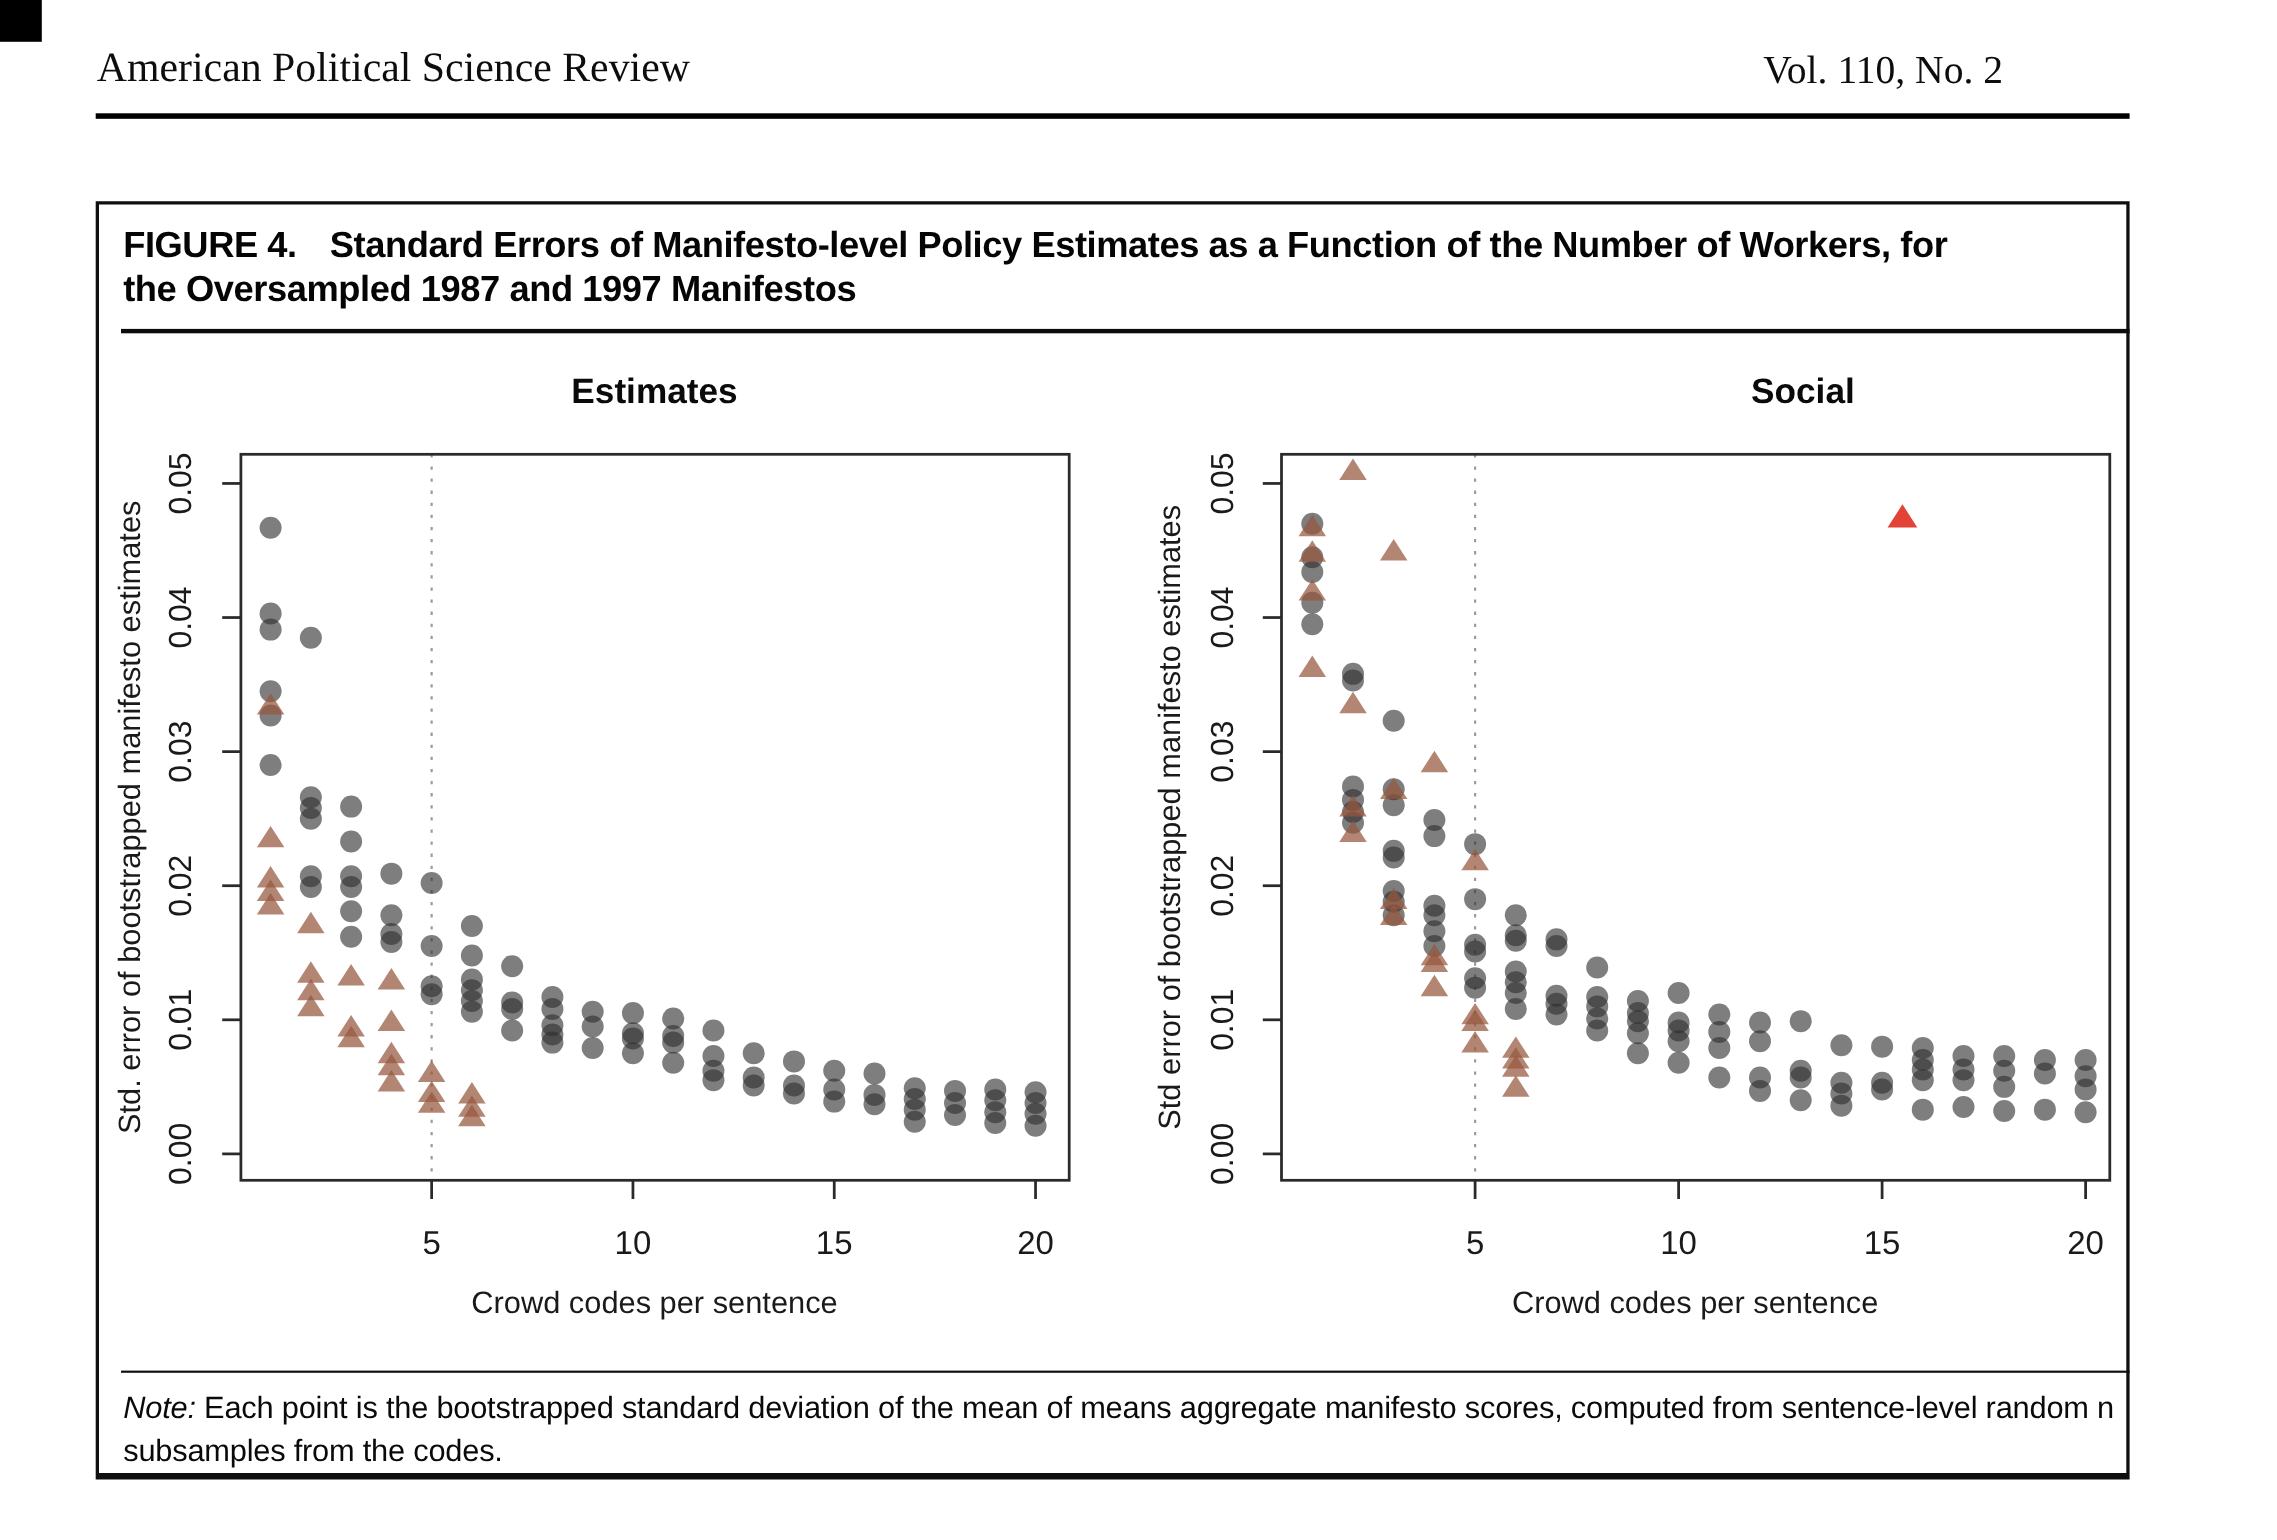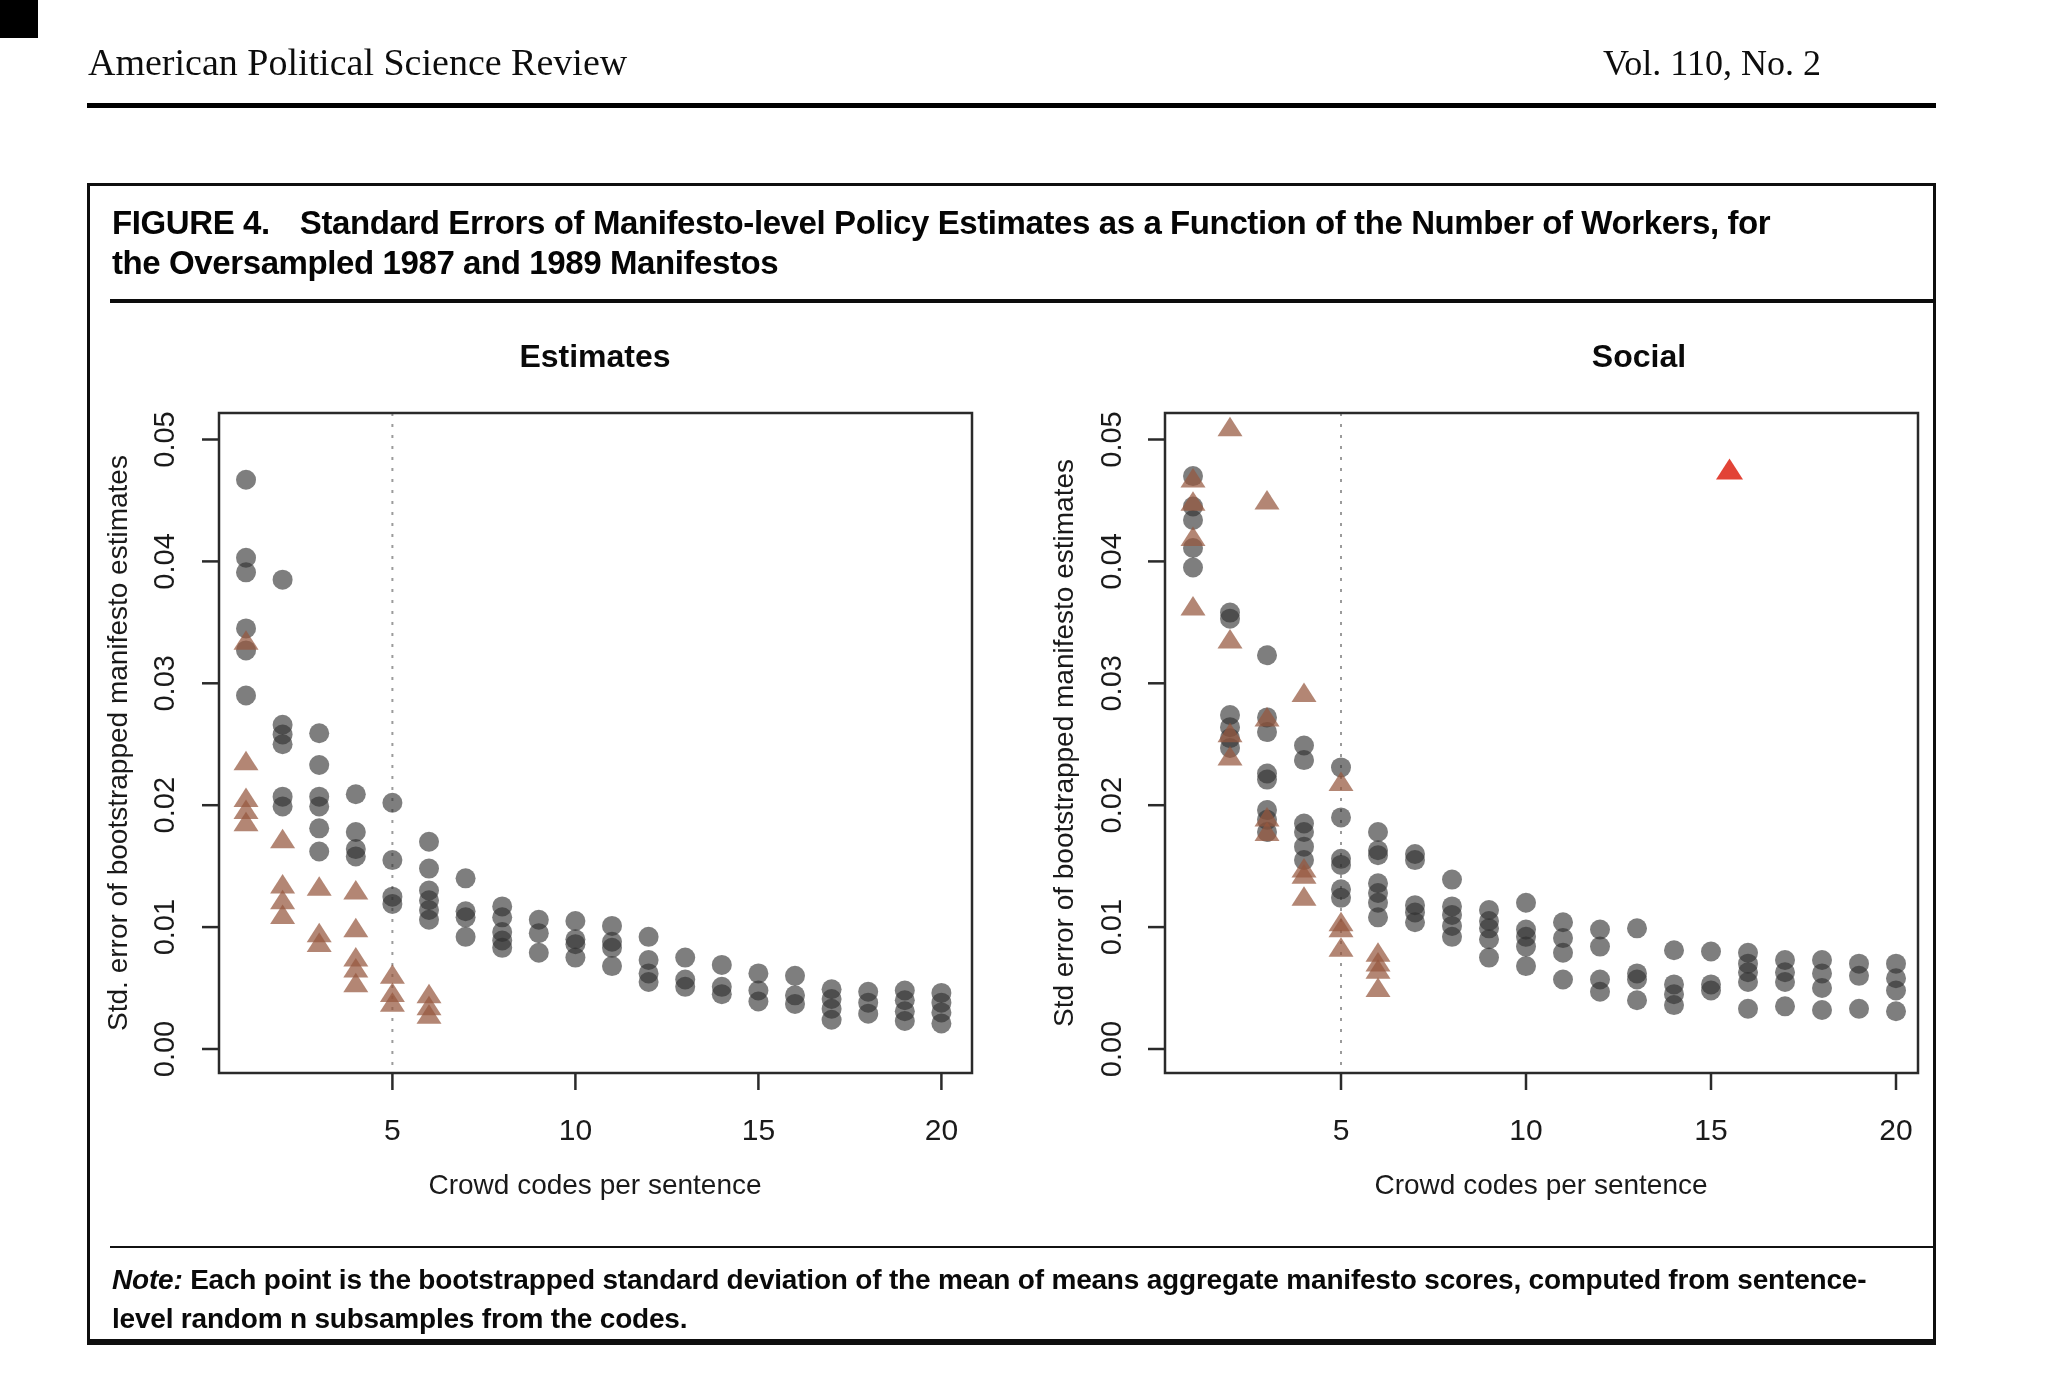--- a/index.html
+++ b/index.html
@@ -26,41 +26,41 @@
     font-size:33px; font-weight:bold; letter-spacing:-0.4px; line-height:1.2; color:#050505;
   }
   .caption-label { display:inline-block; margin-right:30px; }
   .caption-rule { position:absolute; left:110px; top:299px; width:1826px; height:4px; background:#0c0c0c; }
   .panel-title { position:absolute; transform:translate(-50%,-50%); font-size:32px; font-weight:bold; color:#0a0a0a; white-space:nowrap; }
   .axis-label-x { position:absolute; transform:translate(-50%,-50%); font-size:28px; color:#1a1a1a; white-space:nowrap; }
   .axis-label-y { position:absolute; transform:translate(-50%,-50%) rotate(-90deg); font-size:28px; color:#1a1a1a; white-space:nowrap; }
   .note-rule { position:absolute; left:110px; top:1246px; width:1826px; height:2px; background:#111; }
   .note {
     position:absolute; left:112px; top:1261px; width:1812px;
-    font-size:28px; line-height:1.38; letter-spacing:-0.2px; color:#0a0a0a;font-weight:bold;
+    font-size:28px; line-height:1.38; letter-spacing:-0.2px; color:#0a0a0a;
   }
   .note-label { font-style:italic; }
   svg.plots { position:absolute; left:0; top:0; }
   svg.plots text { font-family:"Liberation Sans", sans-serif; fill:#1a1a1a; }
 </style>
 </head>
 <body>
 
 <div class="page">
 
   <div class="corner-mark"></div>
 
   <div class="journal-title">American Political Science Review</div>
   <div class="volume-label">Vol. 110, No. 2</div>
   <div class="header-rule"></div>
 
   <div class="figure-box"></div>
 
   <div class="figure-caption">
-    <span class="caption-label">FIGURE 4.</span><span>Standard Errors of Manifesto-level Policy Estimates as a Function of the Number of Workers, for the Oversampled 1987 and 1989 Manifestos</span>
+    <span class="caption-label">FIGURE 4.</span><span>Standard Errors of Manifesto-level Policy Estimates as a Function of the Number of Workers, for the Oversampled 1987 and 1997 Manifestos</span>
   </div>
   <div class="caption-rule"></div>
 
   <div class="panel-title" style="left:595px; top:356px;">Estimates</div>
   <div class="panel-title" style="left:1599px; top:356px;margin-left:40px;">Social</div>
 
   <div class="axis-label-y" style="left:118px; top:743px;">Std. error of bootstrapped manifesto estimates</div>
   <div class="axis-label-y" style="left:1064px; top:743px;">Std error of bootstrapped manifesto estimates</div>
 
   <div class="axis-label-x" style="left:595px; top:1185px;">Crowd codes per sentence</div>

